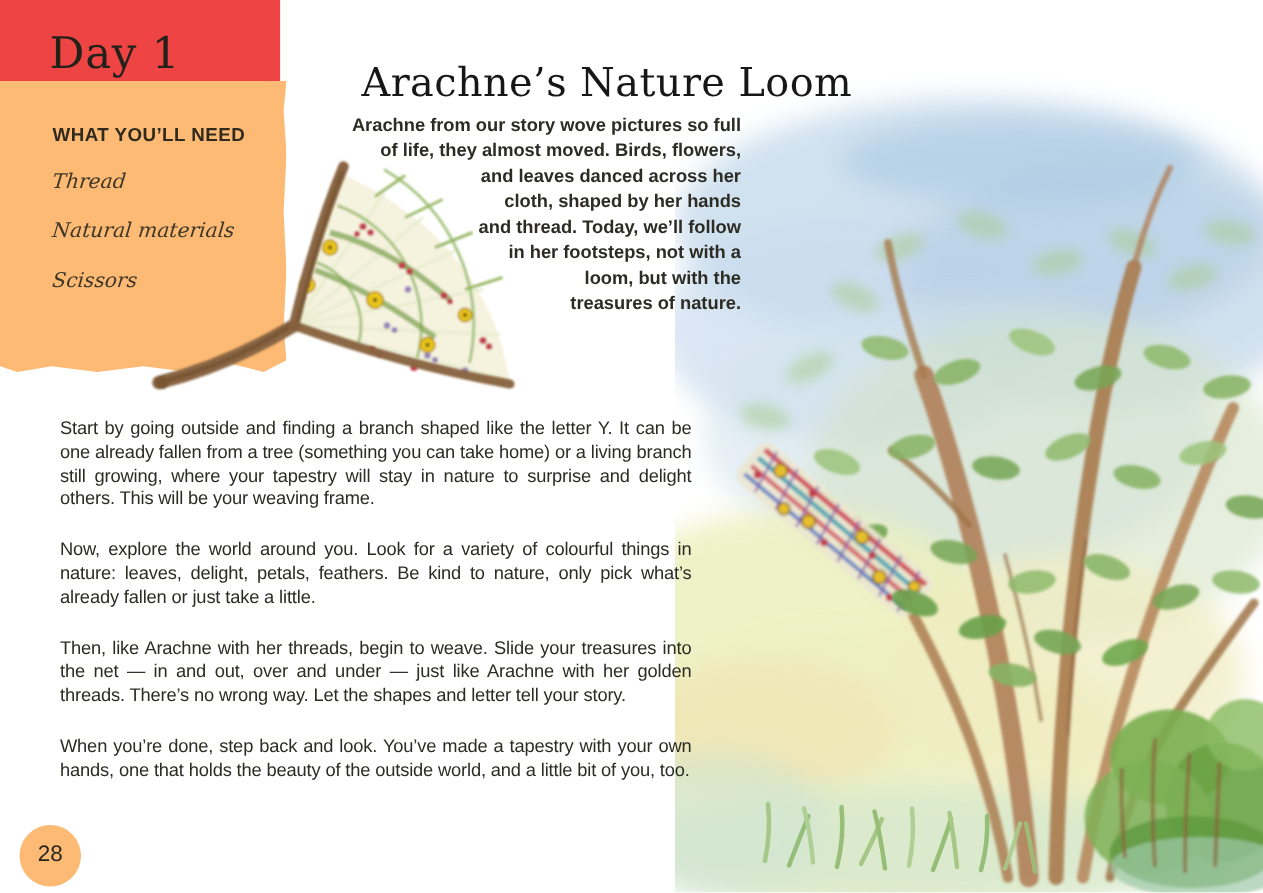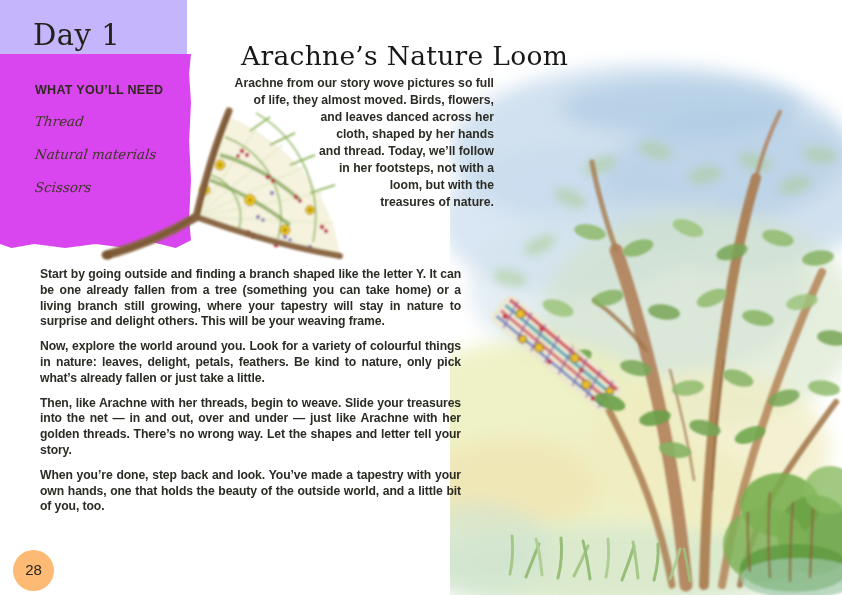--- a/index.html
+++ b/index.html
@@ -5,31 +5,31 @@
   html,body{margin:0;padding:0;}
   body{
     width:842px;height:595px;background:#ffffff;position:relative;overflow:hidden;
     font-family:"Liberation Sans",sans-serif;
     -webkit-font-smoothing:antialiased;
   }
   .page{position:absolute;inset:0;}
 
   
   .day-banner{
-    position:absolute;left:0;top:0;width:187px;height:66px;background:#c4b5fd;
+    position:absolute;left:0;top:0;width:187px;height:66px;background:#ef4444;
     clip-path:polygon(0 0,100% 0,100% 82%,94% 90%,87% 85%,79% 92%,70% 96%,60% 88%,51% 93%,42% 87%,33% 94%,24% 89%,15% 96%,8% 98%,0 92%);
   }
   .day-banner .lbl{
     position:absolute;left:33px;top:18px;
     font-family:"DejaVu Serif",serif;font-size:29px;color:#23221a;letter-spacing:.5px;
   }
 
   
   .need-panel{
-    position:absolute;left:0;top:54px;width:191px;height:194px;background:#d946ef;
+    position:absolute;left:0;top:54px;width:191px;height:194px;background:#fdba74;
     clip-path:polygon(0 0,100% 0,99% 10%,100% 25%,99% 45%,100% 65%,99% 85%,100% 96%,92% 100%,80% 97%,66% 100%,50% 98%,34% 100%,18% 98%,6% 100%,0 98%);
   }
   .need-heading{
     position:absolute;left:35px;top:29px;font-size:12.5px;font-weight:bold;
     letter-spacing:.3px;color:#2f2a1d;
   }
   .need-item{
     position:absolute;left:35px;font-family:"DejaVu Serif",serif;font-style:italic;
     font-size:13.5px;color:#3e3627;transform:skewX(-6deg);
   }
@@ -46,21 +46,21 @@
     position:absolute;left:218px;top:75px;width:276px;
     font-size:12.2px;line-height:17px;font-weight:bold;color:#2c2c25;text-align:right;
   }
   .intro .sp{float:left;clear:left;height:17px;}
   .sp.s1{width:2px}.sp.s2{width:24px}.sp.s3{width:86px}.sp.s4{width:82px}
   .sp.s5{width:96px}.sp.s6{width:116px}.sp.s7{width:118px}.sp.s8{width:108px}
 
   
   .bodycol{position:absolute;left:40px;top:260px;width:421px;}
   .bodycol p{
-    margin:7px 0 9px 0;font-size:12.2px;line-height:15.8px;font-weight:bold;
+    margin:18px 0 9px 0;font-size:12.2px;line-height:15.8px;font-weight:normal;
     color:#2c2c25;text-align:justify;letter-spacing:-.1px;
   }
 
   
   .branch-art{position:absolute;left:100px;top:105px;width:245px;height:165px;}
   .tree-art{position:absolute;left:450px;top:50px;width:392px;height:545px;}
 
   
   .badge{
     position:absolute;left:13px;top:550px;width:41px;height:41px;border-radius:50%;

